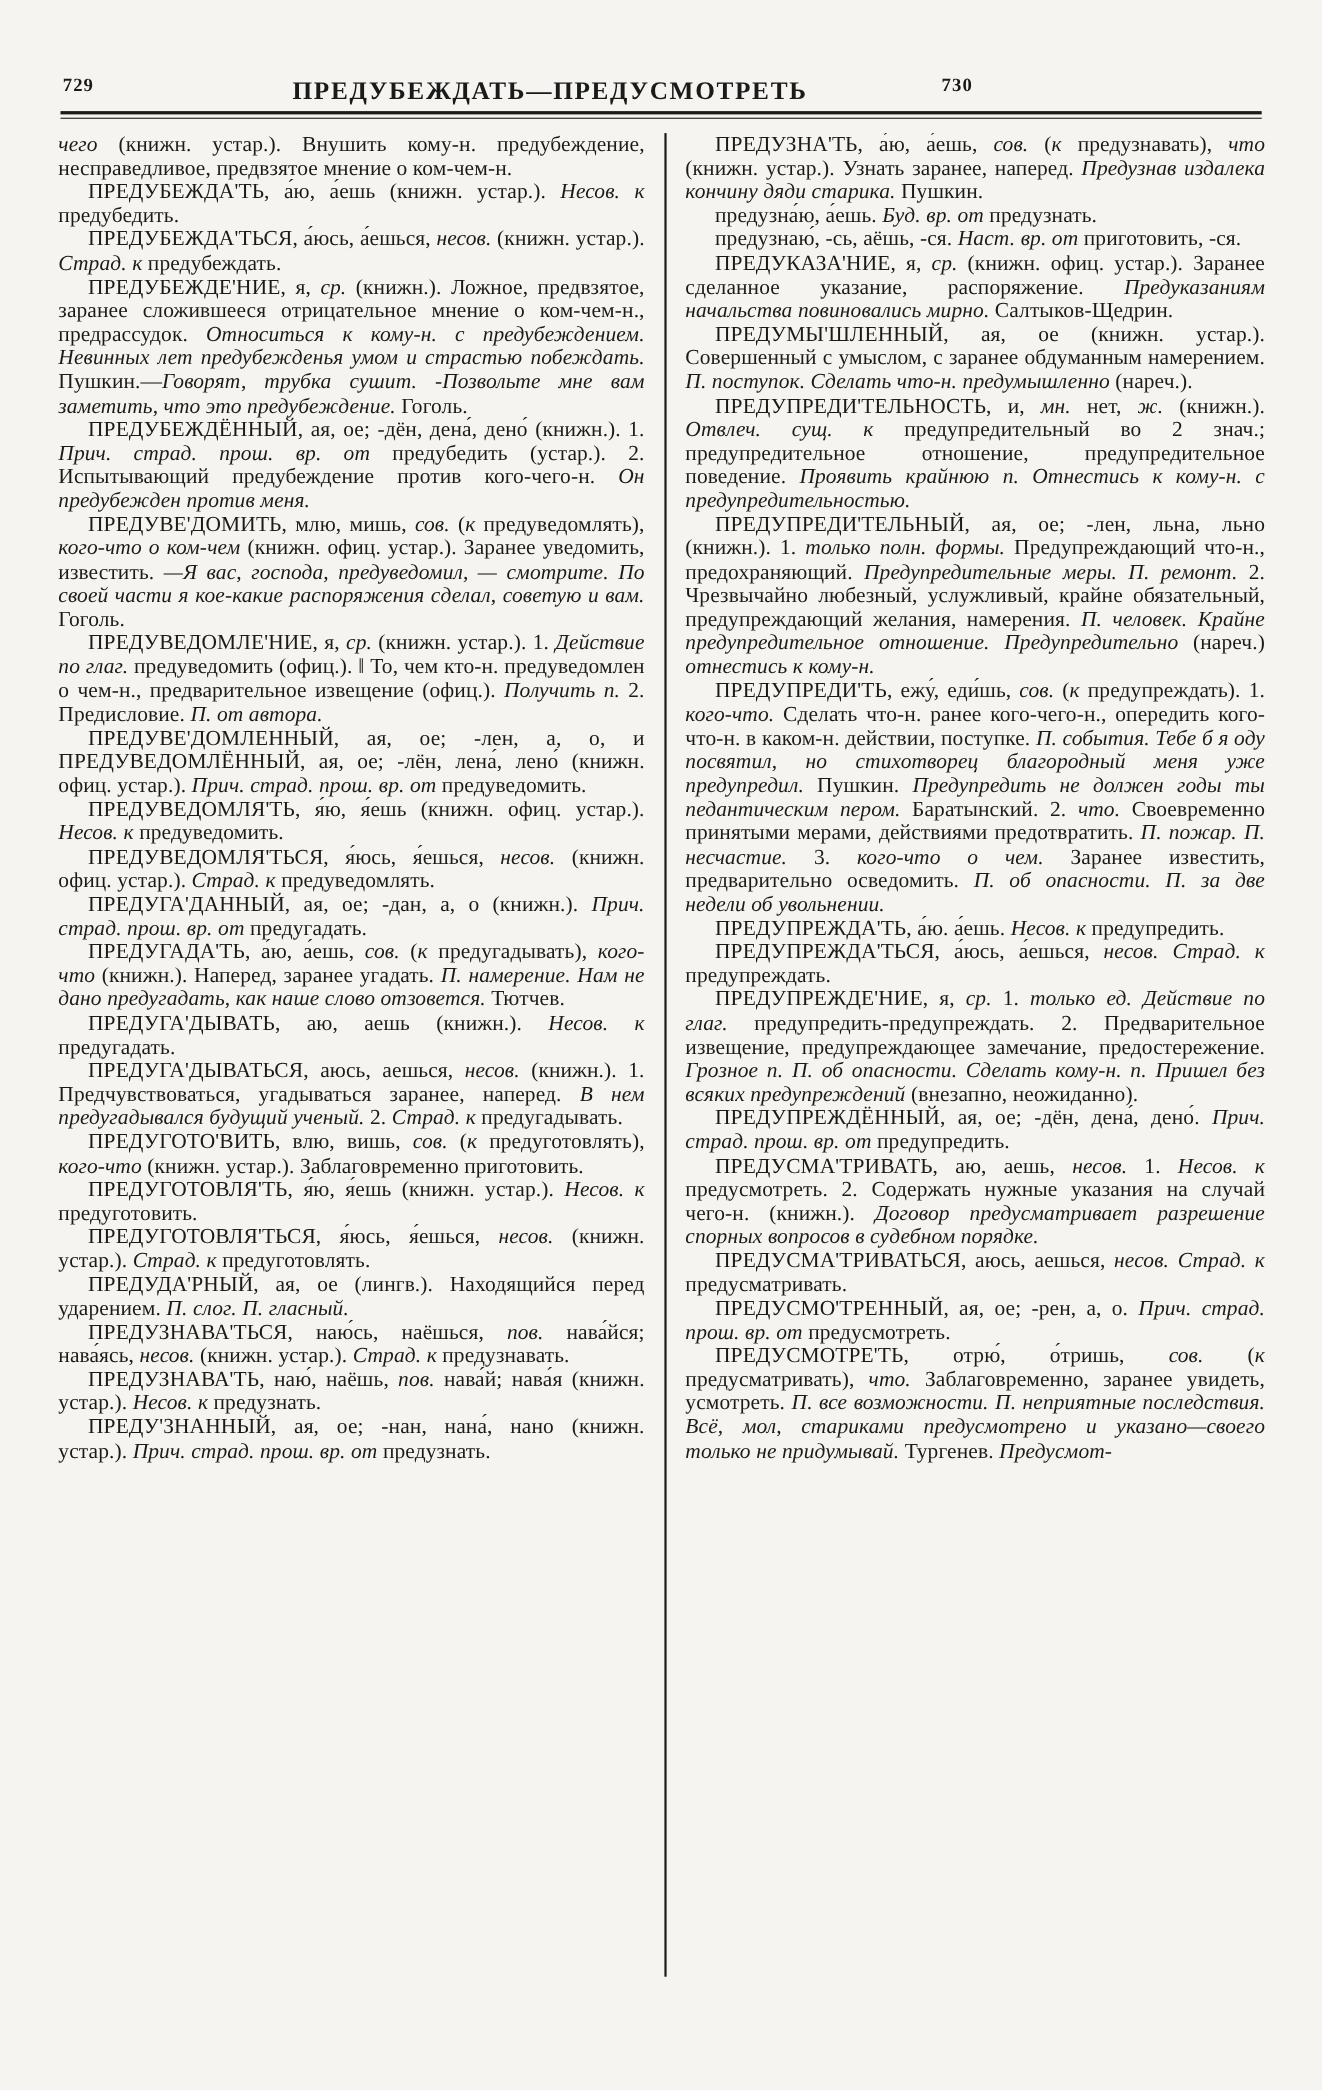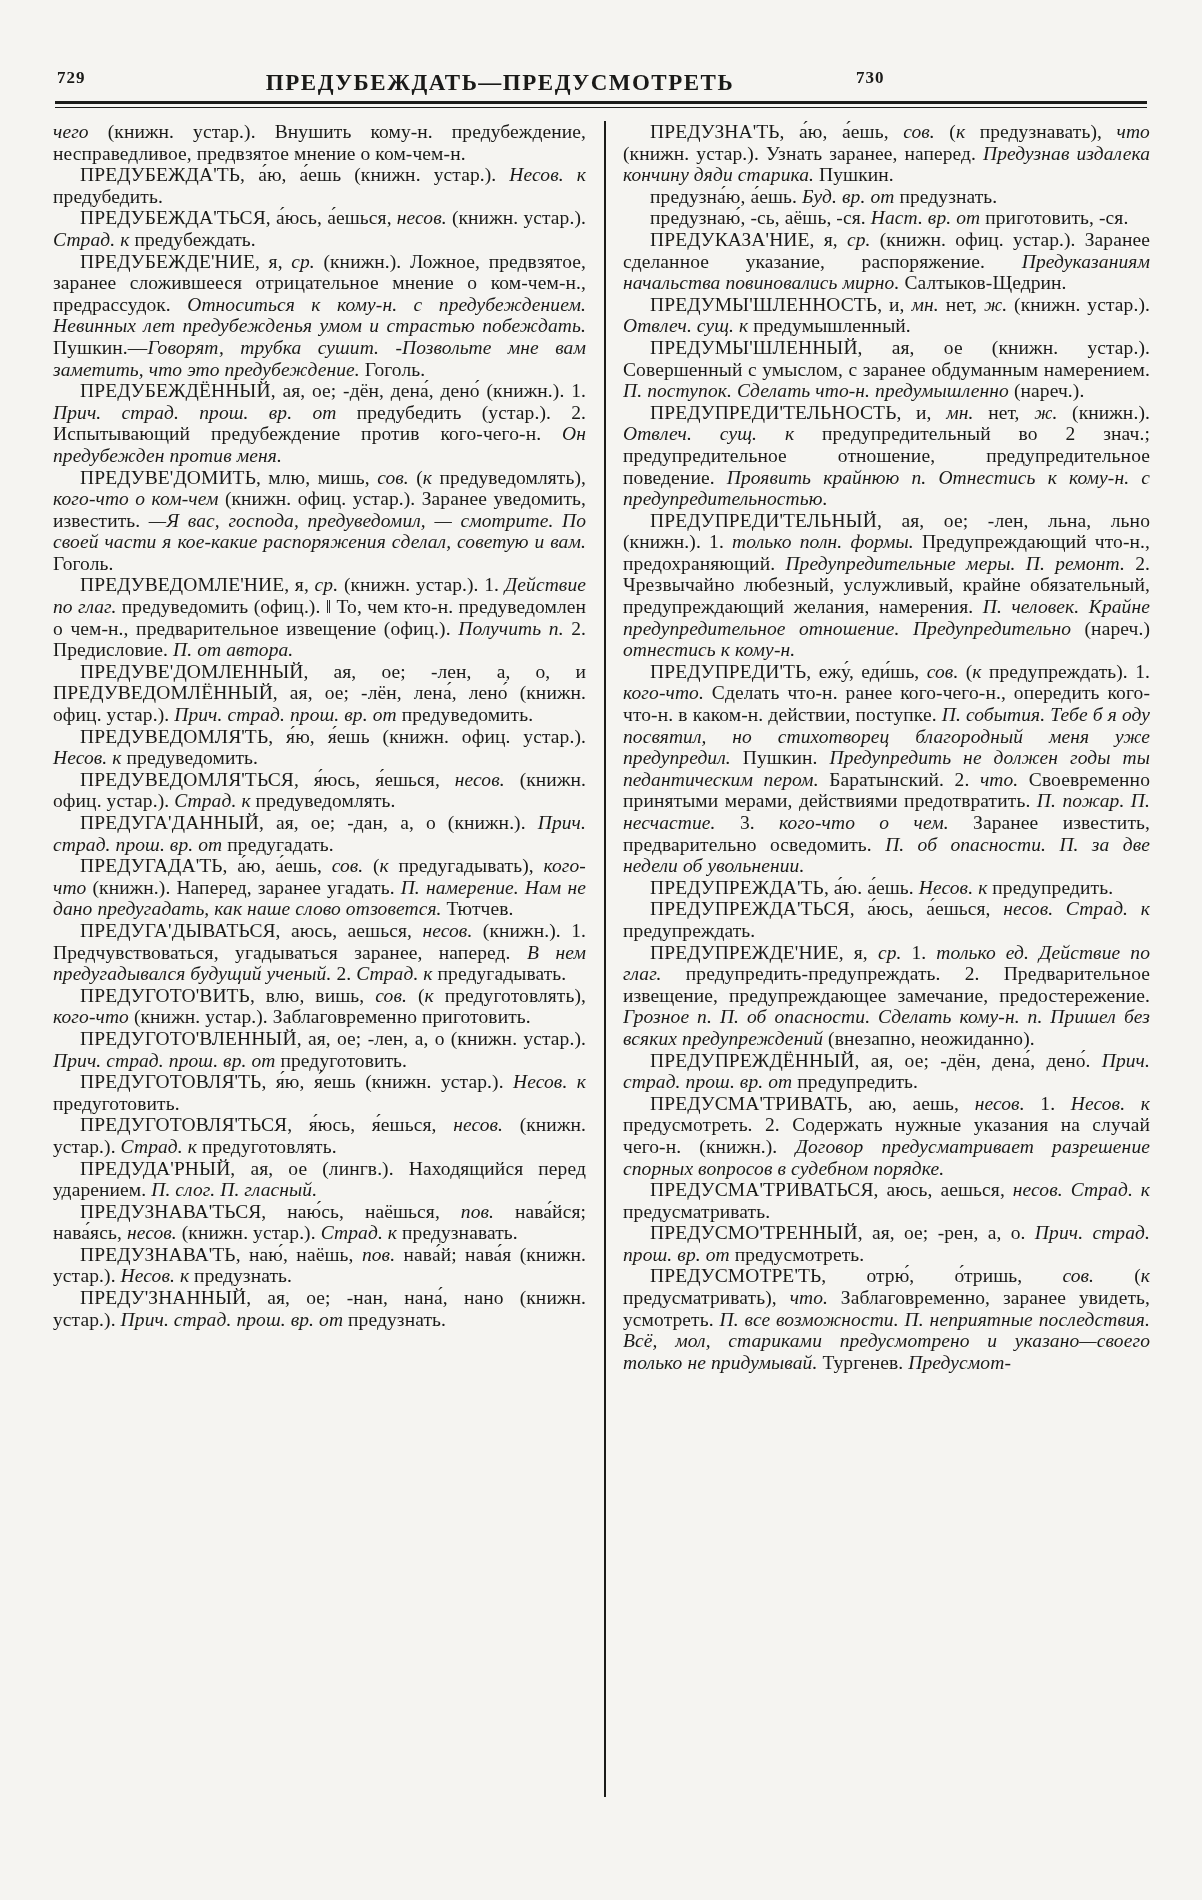--- a/index.html
+++ b/index.html
@@ -89,39 +89,38 @@
     <p class="entry"><span class="s-b">ПРЕДУБЕЖДА'ТЬСЯ, </span><span class="s-p">а́юсь, а́ешься, </span><span class="s-i">несов. </span><span class="s-p">(книжн. устар.). </span><span class="s-i">Страд. к </span><span class="s-p">предубеждать.</span></p>
     <p class="entry"><span class="s-b">ПРЕДУБЕЖДЕ'НИЕ, </span><span class="s-p">я, </span><span class="s-i">ср. </span><span class="s-p">(книжн.). Ложное, предвзятое, заранее сложившееся отрицательное мнение о ком-чем-н., предрассудок. </span><span class="s-i">Относиться к кому-н. с предубеждением. Невинных лет предубежденья умом и страстью побеждать. </span><span class="s-p">Пушкин.—</span><span class="s-i">Говорят, трубка сушит. -Позвольте мне вам заметить, что это предубеждение. </span><span class="s-p">Гоголь.</span></p>
     <p class="entry"><span class="s-b">ПРЕДУБЕЖДЁННЫЙ, </span><span class="s-p">ая, ое; -дён, дена́, дено́ (книжн.). </span><span class="s-b">1. </span><span class="s-i">Прич. страд. прош. вр. от </span><span class="s-p">предубедить (устар.). </span><span class="s-b">2. </span><span class="s-p">Испытывающий предубеждение против кого-чего-н. </span><span class="s-i">Он предубежден против меня.</span></p>
     <p class="entry"><span class="s-b">ПРЕДУВЕ'ДОМИТЬ, </span><span class="s-p">млю, мишь, </span><span class="s-i">сов. </span><span class="s-p">(</span><span class="s-i">к </span><span class="s-p">предуведомлять), </span><span class="s-i">кого-что о ком-чем </span><span class="s-p">(книжн. офиц. устар.). Заранее уведомить, известить. </span><span class="s-i">—Я вас, господа, предуведомил, — смотрите. По своей части я кое-какие распоряжения сделал, советую и вам. </span><span class="s-p">Гоголь.</span></p>
     <p class="entry"><span class="s-b">ПРЕДУВЕДОМЛЕ'НИЕ, </span><span class="s-p">я, </span><span class="s-i">ср. </span><span class="s-p">(книжн. устар.). </span><span class="s-b">1. </span><span class="s-i">Действие по глаг. </span><span class="s-p">предуведомить (офиц.). ‖ То, чем кто-н. предуведомлен о чем-н., предварительное извещение (офиц.). </span><span class="s-i">Получить п. </span><span class="s-b">2. </span><span class="s-p">Предисловие. </span><span class="s-i">П. от автора.</span></p>
     <p class="entry"><span class="s-b">ПРЕДУВЕ'ДОМЛЕННЫЙ, </span><span class="s-p">ая, ое; -лен, а, о, и </span><span class="s-b">ПРЕДУВЕДОМЛЁННЫЙ, </span><span class="s-p">ая, ое; -лён, лена́, лено́ (книжн. офиц. устар.). </span><span class="s-i">Прич. страд. прош. вр. от </span><span class="s-p">предуведомить.</span></p>
     <p class="entry"><span class="s-b">ПРЕДУВЕДОМЛЯ'ТЬ, </span><span class="s-p">я́ю, я́ешь (книжн. офиц. устар.). </span><span class="s-i">Несов. к </span><span class="s-p">предуведомить.</span></p>
     <p class="entry"><span class="s-b">ПРЕДУВЕДОМЛЯ'ТЬСЯ, </span><span class="s-p">я́юсь, я́ешься, </span><span class="s-i">несов. </span><span class="s-p">(книжн. офиц. устар.). </span><span class="s-i">Страд. к </span><span class="s-p">предуведомлять.</span></p>
     <p class="entry"><span class="s-b">ПРЕДУГА'ДАННЫЙ, </span><span class="s-p">ая, ое; -дан, а, о (книжн.). </span><span class="s-i">Прич. страд. прош. вр. от </span><span class="s-p">предугадать.</span></p>
     <p class="entry"><span class="s-b">ПРЕДУГАДА'ТЬ, </span><span class="s-p">а́ю, а́ешь, </span><span class="s-i">сов. </span><span class="s-p">(</span><span class="s-i">к </span><span class="s-p">предугадывать), </span><span class="s-i">кого-что </span><span class="s-p">(книжн.). Наперед, заранее угадать. </span><span class="s-i">П. намерение. Нам не дано предугадать, как наше слово отзовется. </span><span class="s-p">Тютчев.</span></p>
+    <p class="entry"><span class="s-b">ПРЕДУГА'ДЫВАТЬ, </span><span class="s-p">аю, аешь (книжн.). </span><span class="s-i">Несов. к </span><span class="s-p">предугадать.</span></p>
     <p class="entry"><span class="s-b">ПРЕДУГА'ДЫВАТЬСЯ, </span><span class="s-p">аюсь, аешься, </span><span class="s-i">несов. </span><span class="s-p">(книжн.). </span><span class="s-b">1. </span><span class="s-p">Предчувствоваться, угадываться заранее, наперед. </span><span class="s-i">В нем предугадывался будущий ученый. </span><span class="s-b">2. </span><span class="s-i">Страд. к </span><span class="s-p">предугадывать.</span></p>
     <p class="entry"><span class="s-b">ПРЕДУГОТО'ВИТЬ, </span><span class="s-p">влю, вишь, </span><span class="s-i">сов. </span><span class="s-p">(</span><span class="s-i">к </span><span class="s-p">предуготовлять), </span><span class="s-i">кого-что </span><span class="s-p">(книжн. устар.). Заблаговременно приготовить.</span></p>
-    <p class="entry"><span class="s-b">ПРЕДУГОТО'ВЛЕННЫЙ, </span><span class="s-p">ая, ое; -лен, а, о (книжн. устар.). </span><span class="s-i">Прич. страд. прош. вр. от </span><span class="s-p">предуготовить.</span></p>
     <p class="entry"><span class="s-b">ПРЕДУГОТОВЛЯ'ТЬ, </span><span class="s-p">я́ю, я́ешь (книжн. устар.). </span><span class="s-i">Несов. к </span><span class="s-p">предуготовить.</span></p>
     <p class="entry"><span class="s-b">ПРЕДУГОТОВЛЯ'ТЬСЯ, </span><span class="s-p">я́юсь, я́ешься, </span><span class="s-i">несов. </span><span class="s-p">(книжн. устар.). </span><span class="s-i">Страд. к </span><span class="s-p">предуготовлять.</span></p>
     <p class="entry"><span class="s-b">ПРЕДУДА'РНЫЙ, </span><span class="s-p">ая, ое (лингв.). Находящийся перед ударением. </span><span class="s-i">П. слог. П. гласный.</span></p>
     <p class="entry"><span class="s-b">ПРЕДУЗНАВА'ТЬСЯ, </span><span class="s-p">наю́сь, наёшься, </span><span class="s-i">пов. </span><span class="s-p">нава́йся; нава́ясь, </span><span class="s-i">несов. </span><span class="s-p">(книжн. устар.). </span><span class="s-i">Страд. к </span><span class="s-p">предузнавать.</span></p>
     <p class="entry"><span class="s-b">ПРЕДУЗНАВА'ТЬ, </span><span class="s-p">наю́, наёшь, </span><span class="s-i">пов. </span><span class="s-p">нава́й; нава́я (книжн. устар.). </span><span class="s-i">Несов. к </span><span class="s-p">предузнать.</span></p>
     <p class="entry"><span class="s-b">ПРЕДУ'ЗНАННЫЙ, </span><span class="s-p">ая, ое; -нан, нана́, нано (книжн. устар.). </span><span class="s-i">Прич. страд. прош. вр. от </span><span class="s-p">предузнать.</span></p>
   </div>
 
 <div class="col-divider"></div>
 
 <div class="col" id="col-right">
     <p class="entry"><span class="s-b">ПРЕДУЗНА'ТЬ, </span><span class="s-p">а́ю, а́ешь, </span><span class="s-i">сов. </span><span class="s-p">(</span><span class="s-i">к </span><span class="s-p">предузнавать), </span><span class="s-i">что </span><span class="s-p">(книжн. устар.). Узнать заранее, наперед. </span><span class="s-i">Предузнав издалека кончину дяди старика. </span><span class="s-p">Пушкин.</span></p>
     <p class="entry"><span class="s-b">предузна́ю, </span><span class="s-p">а́ешь. </span><span class="s-i">Буд. вр. от </span><span class="s-p">предузнать.</span></p>
     <p class="entry"><span class="s-b">предузнаю́, -сь, </span><span class="s-p">аёшь, -ся. </span><span class="s-i">Наст. вр. от </span><span class="s-p">приготовить, -ся.</span></p>
     <p class="entry"><span class="s-b">ПРЕДУКАЗА'НИЕ, </span><span class="s-p">я, </span><span class="s-i">ср. </span><span class="s-p">(книжн. офиц. устар.). Заранее сделанное указание, распоряжение. </span><span class="s-i">Предуказаниям начальства повиновались мирно. </span><span class="s-p">Салтыков-Щедрин.</span></p>
-    <p class="entry"><span class="s-b">ПРЕДУМЫ'ШЛЕННОСТЬ, </span><span class="s-p">и, </span><span class="s-i">мн. </span><span class="s-p">нет, </span><span class="s-i">ж. </span><span class="s-p">(книжн. устар.). </span><span class="s-i">Отвлеч. сущ. к </span><span class="s-p">предумышленный.</span></p>
     <p class="entry"><span class="s-b">ПРЕДУМЫ'ШЛЕННЫЙ, </span><span class="s-p">ая, ое (книжн. устар.). Совершенный с умыслом, с заранее обдуманным намерением. </span><span class="s-i">П. поступок. Сделать что-н. предумышленно </span><span class="s-p">(нареч.).</span></p>
     <p class="entry"><span class="s-b">ПРЕДУПРЕДИ'ТЕЛЬНОСТЬ, </span><span class="s-p">и, </span><span class="s-i">мн. </span><span class="s-p">нет, </span><span class="s-i">ж. </span><span class="s-p">(книжн.). </span><span class="s-i">Отвлеч. сущ. к </span><span class="s-p">предупредительный во 2 знач.; предупредительное отношение, предупредительное поведение. </span><span class="s-i">Проявить крайнюю п. Отнестись к кому-н. с предупредительностью.</span></p>
     <p class="entry"><span class="s-b">ПРЕДУПРЕДИ'ТЕЛЬНЫЙ, </span><span class="s-p">ая, ое; -лен, льна, льно (книжн.). </span><span class="s-b">1. </span><span class="s-i">только полн. формы. </span><span class="s-p">Предупреждающий что-н., предохраняющий. </span><span class="s-i">Предупредительные меры. П. ремонт. </span><span class="s-b">2. </span><span class="s-p">Чрезвычайно любезный, услужливый, крайне обязательный, предупреждающий желания, намерения. </span><span class="s-i">П. человек. Крайне предупредительное отношение. Предупредительно </span><span class="s-p">(нареч.) </span><span class="s-i">отнестись к кому-н.</span></p>
     <p class="entry"><span class="s-b">ПРЕДУПРЕДИ'ТЬ, </span><span class="s-p">ежу́, еди́шь, </span><span class="s-i">сов. </span><span class="s-p">(</span><span class="s-i">к </span><span class="s-p">предупреждать). </span><span class="s-b">1. </span><span class="s-i">кого-что. </span><span class="s-p">Сделать что-н. ранее кого-чего-н., опередить кого-что-н. в каком-н. действии, поступке. </span><span class="s-i">П. события. Тебе б я оду посвятил, но стихотворец благородный меня уже предупредил. </span><span class="s-p">Пушкин. </span><span class="s-i">Предупредить не должен годы ты педантическим пером. </span><span class="s-p">Баратынский. </span><span class="s-b">2. </span><span class="s-i">что. </span><span class="s-p">Своевременно принятыми мерами, действиями предотвратить. </span><span class="s-i">П. пожар. П. несчастие. </span><span class="s-b">3. </span><span class="s-i">кого-что о чем. </span><span class="s-p">Заранее известить, предварительно осведомить. </span><span class="s-i">П. об опасности. П. за две недели об увольнении.</span></p>
     <p class="entry"><span class="s-b">ПРЕДУПРЕЖДА'ТЬ, </span><span class="s-p">а́ю. а́ешь. </span><span class="s-i">Несов. к </span><span class="s-p">предупредить.</span></p>
     <p class="entry"><span class="s-b">ПРЕДУПРЕЖДА'ТЬСЯ, </span><span class="s-p">а́юсь, а́ешься, </span><span class="s-i">несов. Страд. к </span><span class="s-p">предупреждать.</span></p>
     <p class="entry"><span class="s-b">ПРЕДУПРЕЖДЕ'НИЕ, </span><span class="s-p">я, </span><span class="s-i">ср. </span><span class="s-b">1. </span><span class="s-i">только ед. Действие по глаг. </span><span class="s-p">предупредить-предупреждать. </span><span class="s-b">2. </span><span class="s-p">Предварительное извещение, предупреждающее замечание, предостережение. </span><span class="s-i">Грозное п. П. об опасности. Сделать кому-н. п. Пришел без всяких предупреждений </span><span class="s-p">(внезапно, неожиданно).</span></p>
     <p class="entry"><span class="s-b">ПРЕДУПРЕЖДЁННЫЙ, </span><span class="s-p">ая, ое; -дён, дена́, дено́. </span><span class="s-i">Прич. страд. прош. вр. от </span><span class="s-p">предупредить.</span></p>
     <p class="entry"><span class="s-b">ПРЕДУСМА'ТРИВАТЬ, </span><span class="s-p">аю, аешь, </span><span class="s-i">несов. </span><span class="s-b">1. </span><span class="s-i">Несов. к </span><span class="s-p">предусмотреть. </span><span class="s-b">2. </span><span class="s-p">Содержать нужные указания на случай чего-н. (книжн.). </span><span class="s-i">Договор предусматривает разрешение спорных вопросов в судебном порядке.</span></p>
     <p class="entry"><span class="s-b">ПРЕДУСМА'ТРИВАТЬСЯ, </span><span class="s-p">аюсь, аешься, </span><span class="s-i">несов. Страд. к </span><span class="s-p">предусматривать.</span></p>

